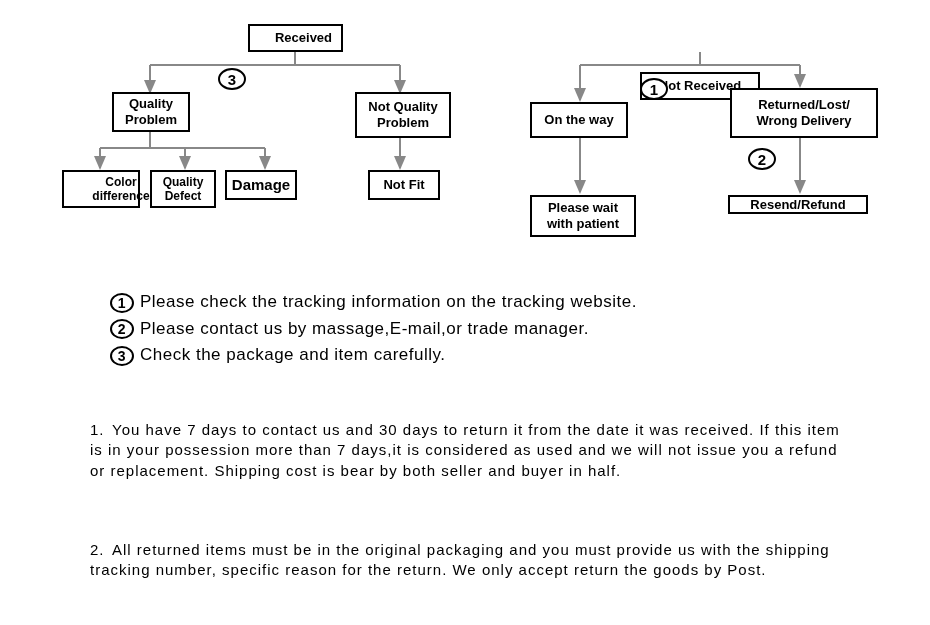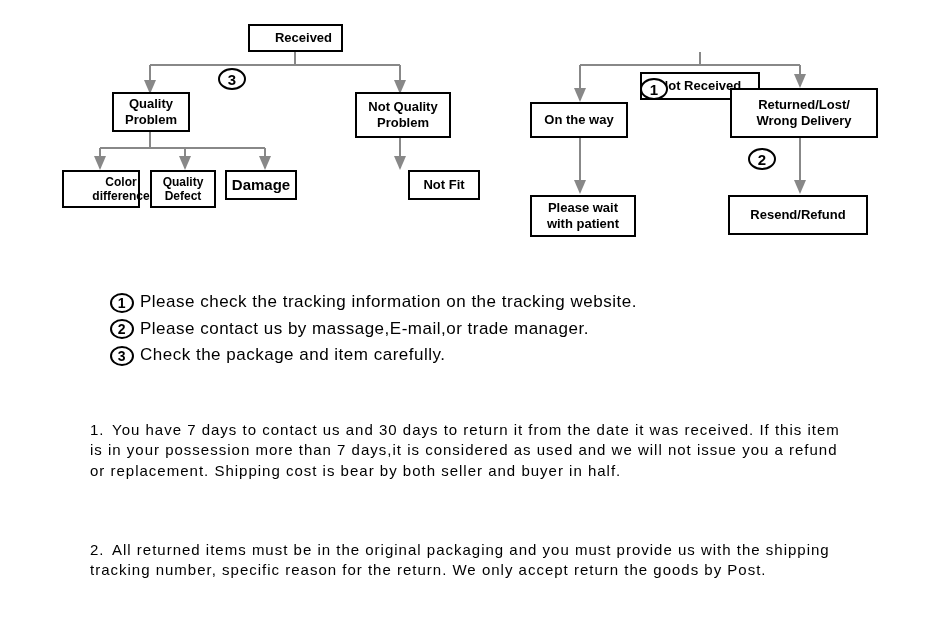--- a/index.html
+++ b/index.html
@@ -115,34 +115,34 @@
 Problem</div>
 <div class="box" style="left:355px; top:92px; width:96px; height:46px; white-space:pre;">Not Quality
 Problem</div>
 
 <div class="box" style="left:62px; top:170px; width:78px; height:38px; font-size:12px; white-space:pre;padding-left:40px;">Color
 difference</div>
 <div class="box" style="left:150px; top:170px; width:66px; height:38px; font-size:12px; white-space:pre;">Quality
 Defect</div>
 <div class="box" style="left:225px; top:170px; width:72px; height:30px; font-size:15px;">Damage</div>
 
-<div class="box" style="left:368px; top:170px; width:72px; height:30px;margin-left:40px;">Not Fit</div>
+<div class="box" style="left:368px; top:170px; width:72px; height:30px;">Not Fit</div>
 
 <div class="box" style="left:640px; top:24px; width:120px; height:28px;margin-top:48px;">Not  Received</div>
 <div class="circle-num" style="left:640px; top:78px;">1</div>
 
 <div class="box" style="left:530px; top:102px; width:98px; height:36px;">On the way</div>
 <div class="box" style="left:730px; top:88px; width:148px; height:50px; white-space:pre;">Returned/Lost/
 Wrong Delivery</div>
 
 <div class="circle-num" style="left:748px; top:148px;">2</div>
 
 <div class="box" style="left:530px; top:195px; width:106px; height:42px; white-space:pre;">Please wait
 with patient</div>
-<div class="box" style="left:728px; top:195px; width:140px; height:40px;">Resend/Refund</div>
+<div class="box" style="left:728px; top:195px; width:140px; height:19px;">Resend/Refund</div>
 
 <div class="legend" style="left:110px; top:280px;margin-top:12px;">
   <div class="legend-line">
     <span class="inline-circle">1</span><span>Please check the tracking information on the tracking website.</span>
   </div>
   <div class="legend-line">
     <span class="inline-circle">2</span><span>Please contact us by  massage,E-mail,or trade manager.</span>
   </div>
   <div class="legend-line">
     <span class="inline-circle">3</span><span>Check the package and item carefully.</span>

